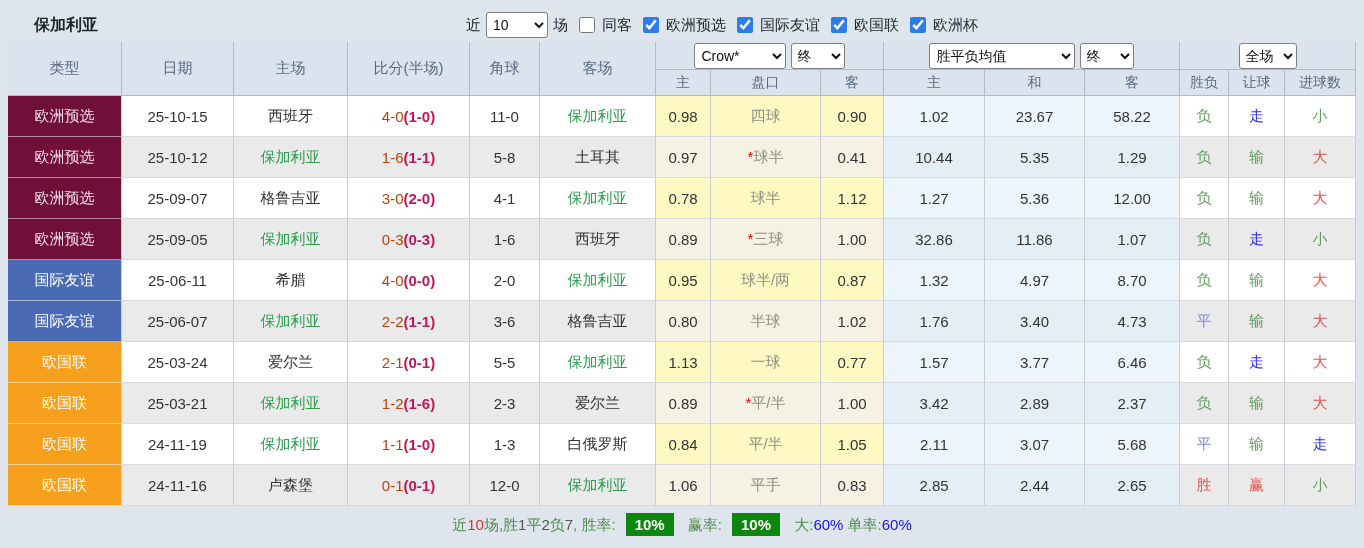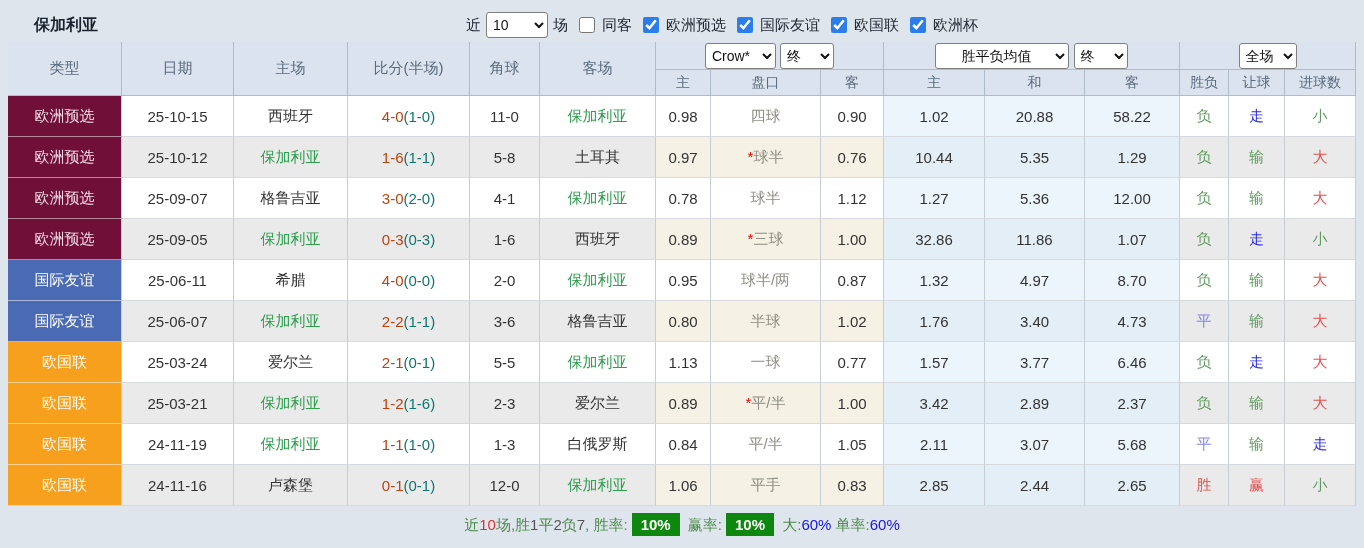--- a/index.html
+++ b/index.html
@@ -22,71 +22,71 @@
     position:absolute; left:calc(50% + 40px); transform:translateX(-50%);
     display:flex; align-items:center; gap:5px; font-size:15px; color:#1c2430; white-space:nowrap;
   }
   .ctr label { display:flex; align-items:center; font-size:15px; color:#1c2430; }
   input[type=checkbox] { width:16px; height:16px; accent-color:#2b7de9; margin:0 2px 0 6px; }
   select {
     height:26px; border:1px solid #7f7f7f; border-radius:3px; background:#fff;
     font-size:14px; font-family:"Liberation Sans",sans-serif; color:#111; padding:0 2px;
   }
   .sel-recent { width:62px; }
-  .sel-company { width:71px; }
+  .sel-company { width:92px; }
   .sel-stage { width:54px; }
-  .sel-avg { width:134px;text-align:center; }
+  .sel-avg { width:146px; }
   .sel-scope { width:58px; }
 
   
   table { border-collapse:separate; border-spacing:0; table-layout:fixed; width:1348px; }
   th, td { padding:0; text-align:center; vertical-align:middle; overflow:hidden; }
   thead th {
     background:#dbe3ee; color:#5a6b7f; font-weight:normal; font-size:15px;
     border-right:1px solid #aebbc9; border-bottom:1px solid #aebbc9;
   }
   thead tr.drop-row th { height:28px; }
   thead tr.sub-row th { height:26px; font-size:14px; }
   thead th.span2 { height:54px; }
   tbody td {
     height:41px; font-size:15px;
     border-right:1px solid #c6cdd5; border-bottom:1px solid #d7dade;
   }
   tr .col-plain { background:#ffffff; }
   tr:nth-child(even) .col-plain { background:#eaeaea; }
-  tr .col-odds { background:#ffffff; }
+  tr .col-odds { background:#fef9c3; }
   tr:nth-child(even) .col-odds { background:#f5f1e4; }
   tr .col-avg { background:#ecf5fb; }
   tr:nth-child(even) .col-avg { background:#e3eef6; }
 
   td.type-cell { font-size:15px; border-bottom:1px solid rgba(255,255,255,.5); border-right:1px solid #c6cdd5; }
   .t-maroon { background:#701038; color:#f6dce9; }
   .t-blue   { background:#4a6ab4; color:#ffffff; }
   .t-orange { background:#f6a01e; color:#fffdf8; }
 
   .team-hl { color:#2e9e4f; }
   .ft { color:#c2410c; }
-  .ht { color:#0f766e; }
+  .ht { color:#be185d;font-weight:bold; }
   .star { color:#f00000; }
   .hval { color:#8f8d84; }
 
   .c-green { color:#5f9a5f; }
   .c-red { color:#e85050; }
   .c-blue { color:#2a2ae8; }
   .c-violet { color:#8585ea; }
 
   
   .summary {
     margin-top:7px; text-align:center; font-size:15px; line-height:24px; white-space:nowrap;
   }
   .sg-green { color:#4e8b4e; }
   .sg-red { color:#e03030; }
   .sg-dark { color:#555555; }
   .sg-blue { color:#1515e6; }
-  .sg-badge { background:#0e870e; color:#ffffff; font-weight:bold; padding:3px 9px; margin:0 4px; }
+  .sg-badge { background:#0e870e; color:#ffffff; font-weight:bold; padding:3px 9px; margin:0 10px; }
 </style>
 </head>
 <body>
 
 <div class="wrap">
 
   <div class="controls">
     <span class="team-title">保加利亚</span>
     <div class="ctr">
       <span>近</span>
@@ -162,36 +162,36 @@
       <td class="type-cell t-maroon">欧洲预选</td>
       <td class="col-plain">25-10-15</td>
       <td class="col-plain">西班牙</td>
       <td class="col-plain"><span class="ft">4-0</span><span class="ht">(1-0)</span></td>
       <td class="col-plain">11-0</td>
       <td class="col-plain team-hl">保加利亚</td>
       <td class="col-odds">0.98</td>
       <td class="col-odds"><span class="star"></span><span class="hval">四球</span></td>
       <td class="col-odds">0.90</td>
       <td class="col-avg">1.02</td>
-      <td class="col-avg">20.88</td>
+      <td class="col-avg">23.67</td>
       <td class="col-avg">58.22</td>
       <td class="col-plain c-green">负</td>
       <td class="col-plain c-blue">走</td>
       <td class="col-plain c-green">小</td>
     </tr>
         <tr>
       <td class="type-cell t-maroon">欧洲预选</td>
       <td class="col-plain">25-10-12</td>
       <td class="col-plain team-hl">保加利亚</td>
       <td class="col-plain"><span class="ft">1-6</span><span class="ht">(1-1)</span></td>
       <td class="col-plain">5-8</td>
       <td class="col-plain">土耳其</td>
       <td class="col-odds">0.97</td>
       <td class="col-odds"><span class="star">*</span><span class="hval">球半</span></td>
-      <td class="col-odds">0.76</td>
+      <td class="col-odds">0.41</td>
       <td class="col-avg">10.44</td>
       <td class="col-avg">5.35</td>
       <td class="col-avg">1.29</td>
       <td class="col-plain c-green">负</td>
       <td class="col-plain c-green">输</td>
       <td class="col-plain c-red">大</td>
     </tr>
         <tr>
       <td class="type-cell t-maroon">欧洲预选</td>
       <td class="col-plain">25-09-07</td>

